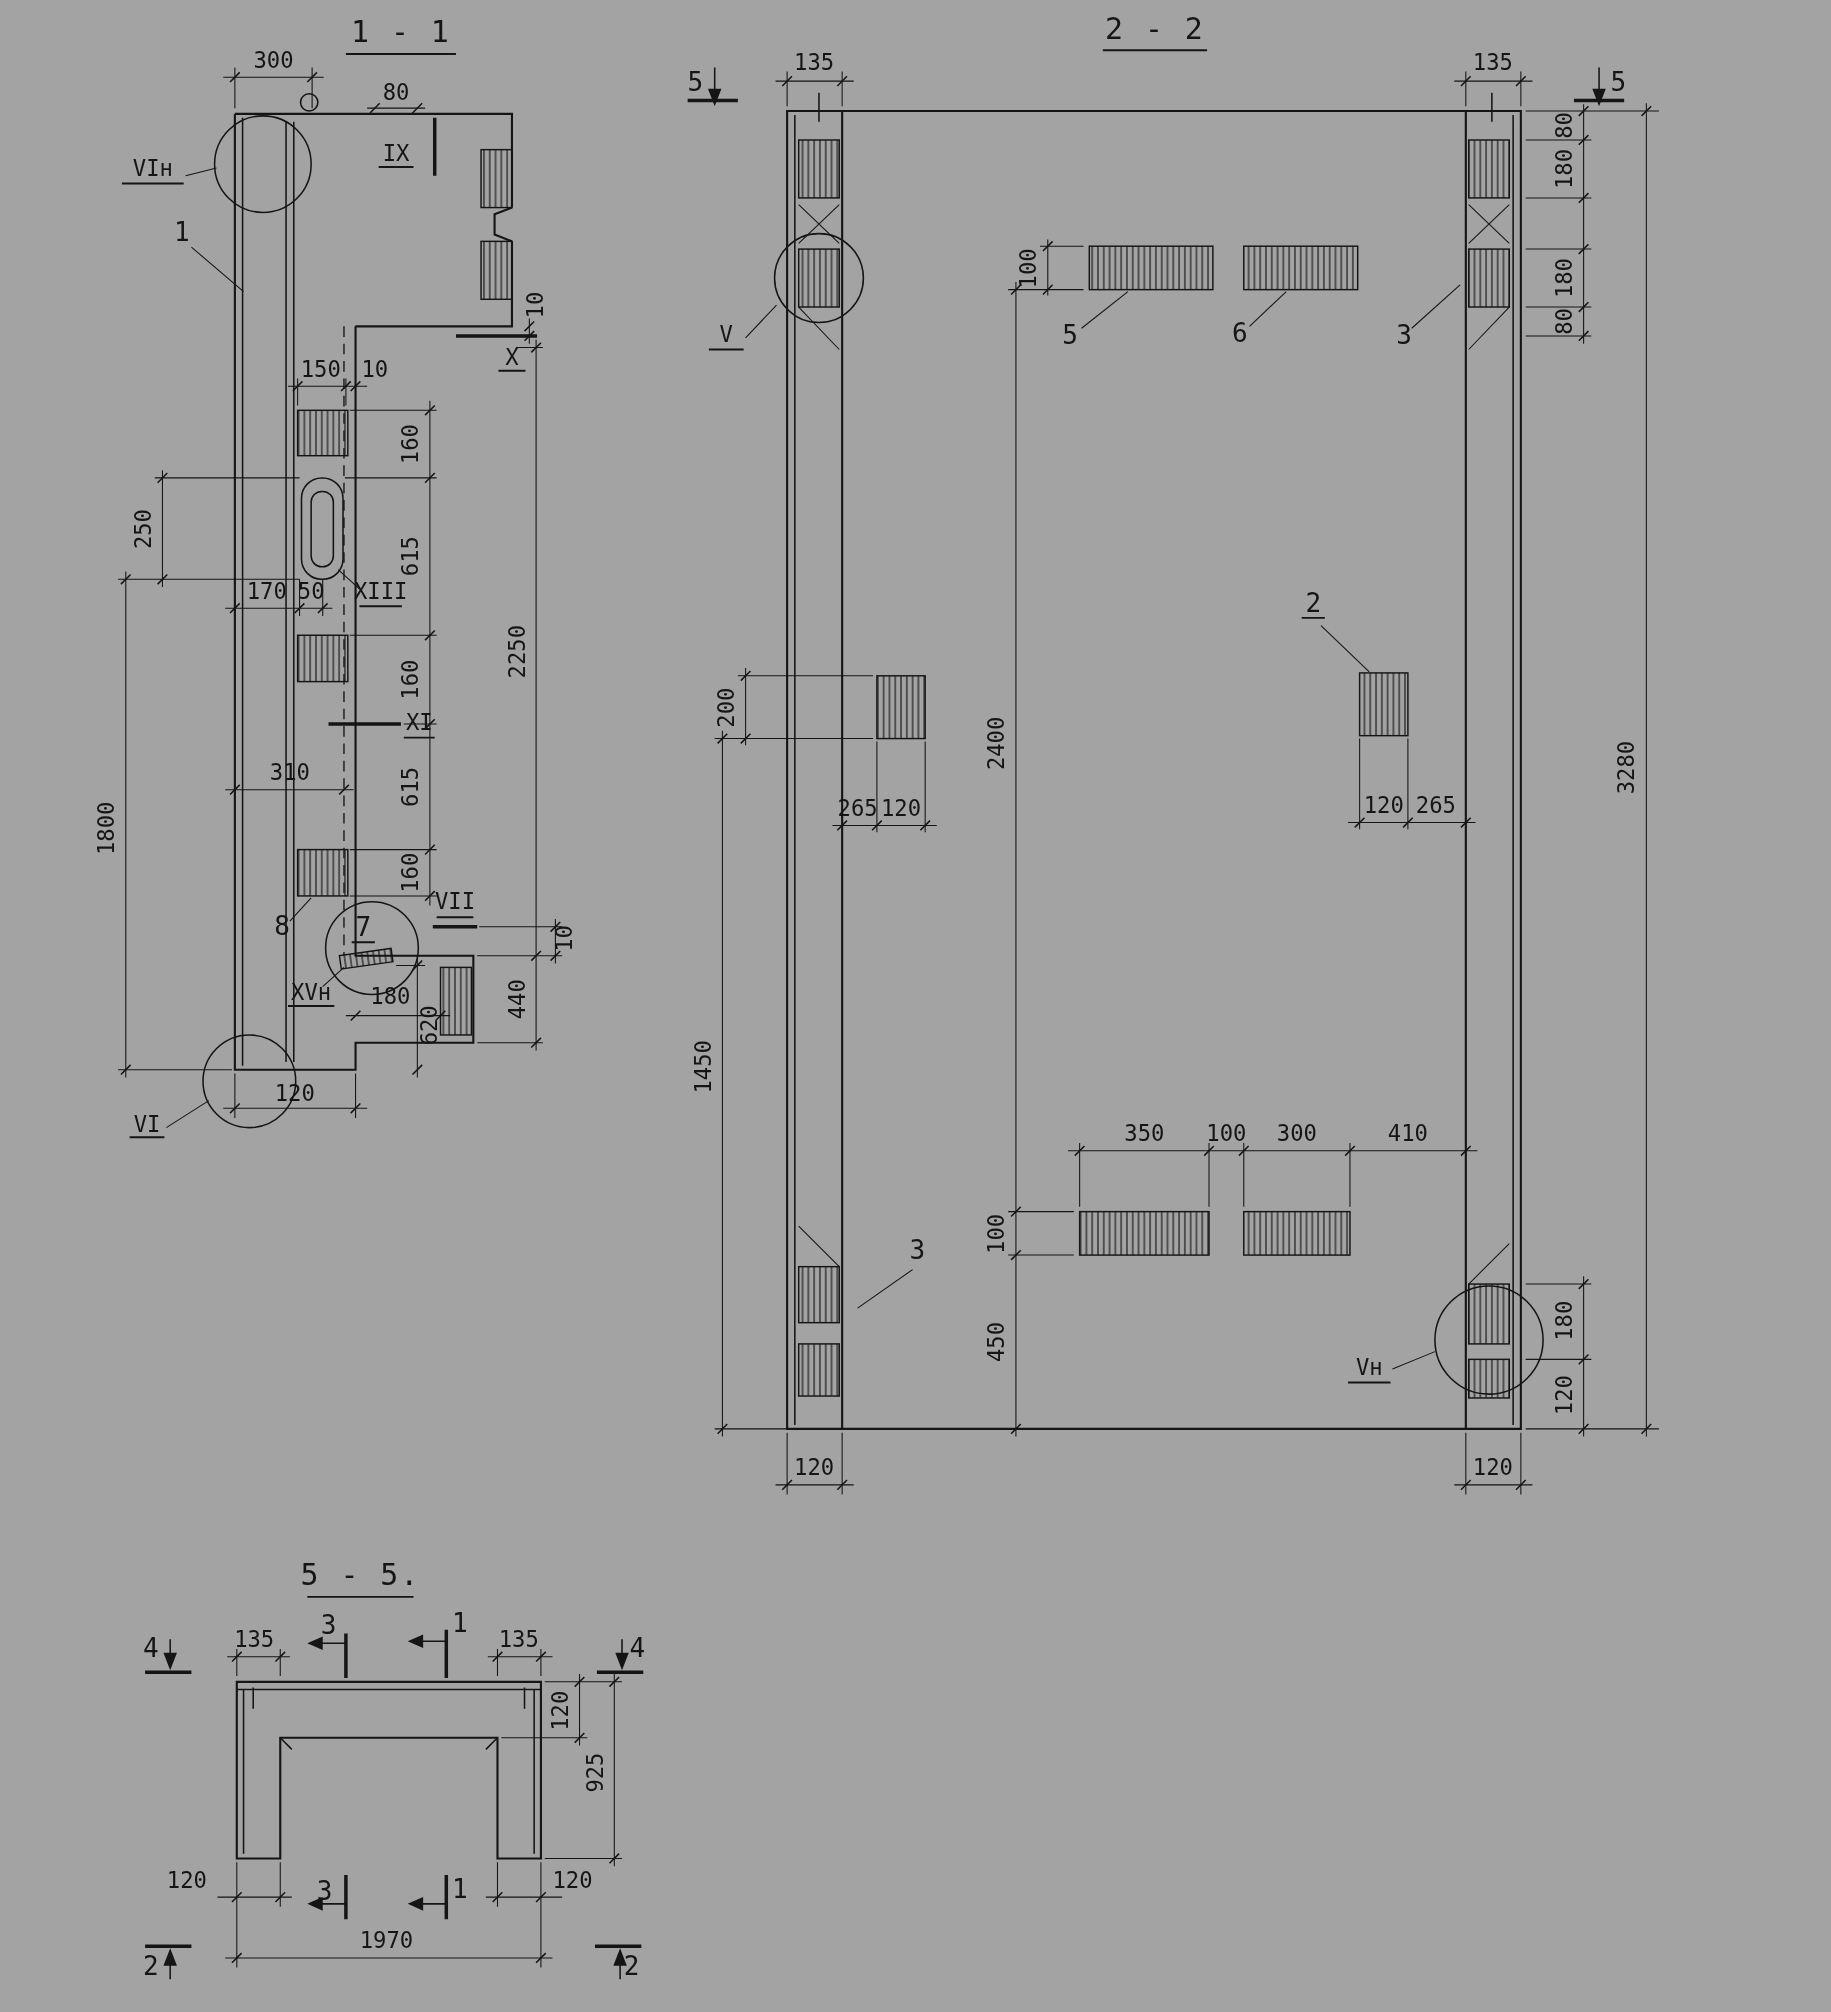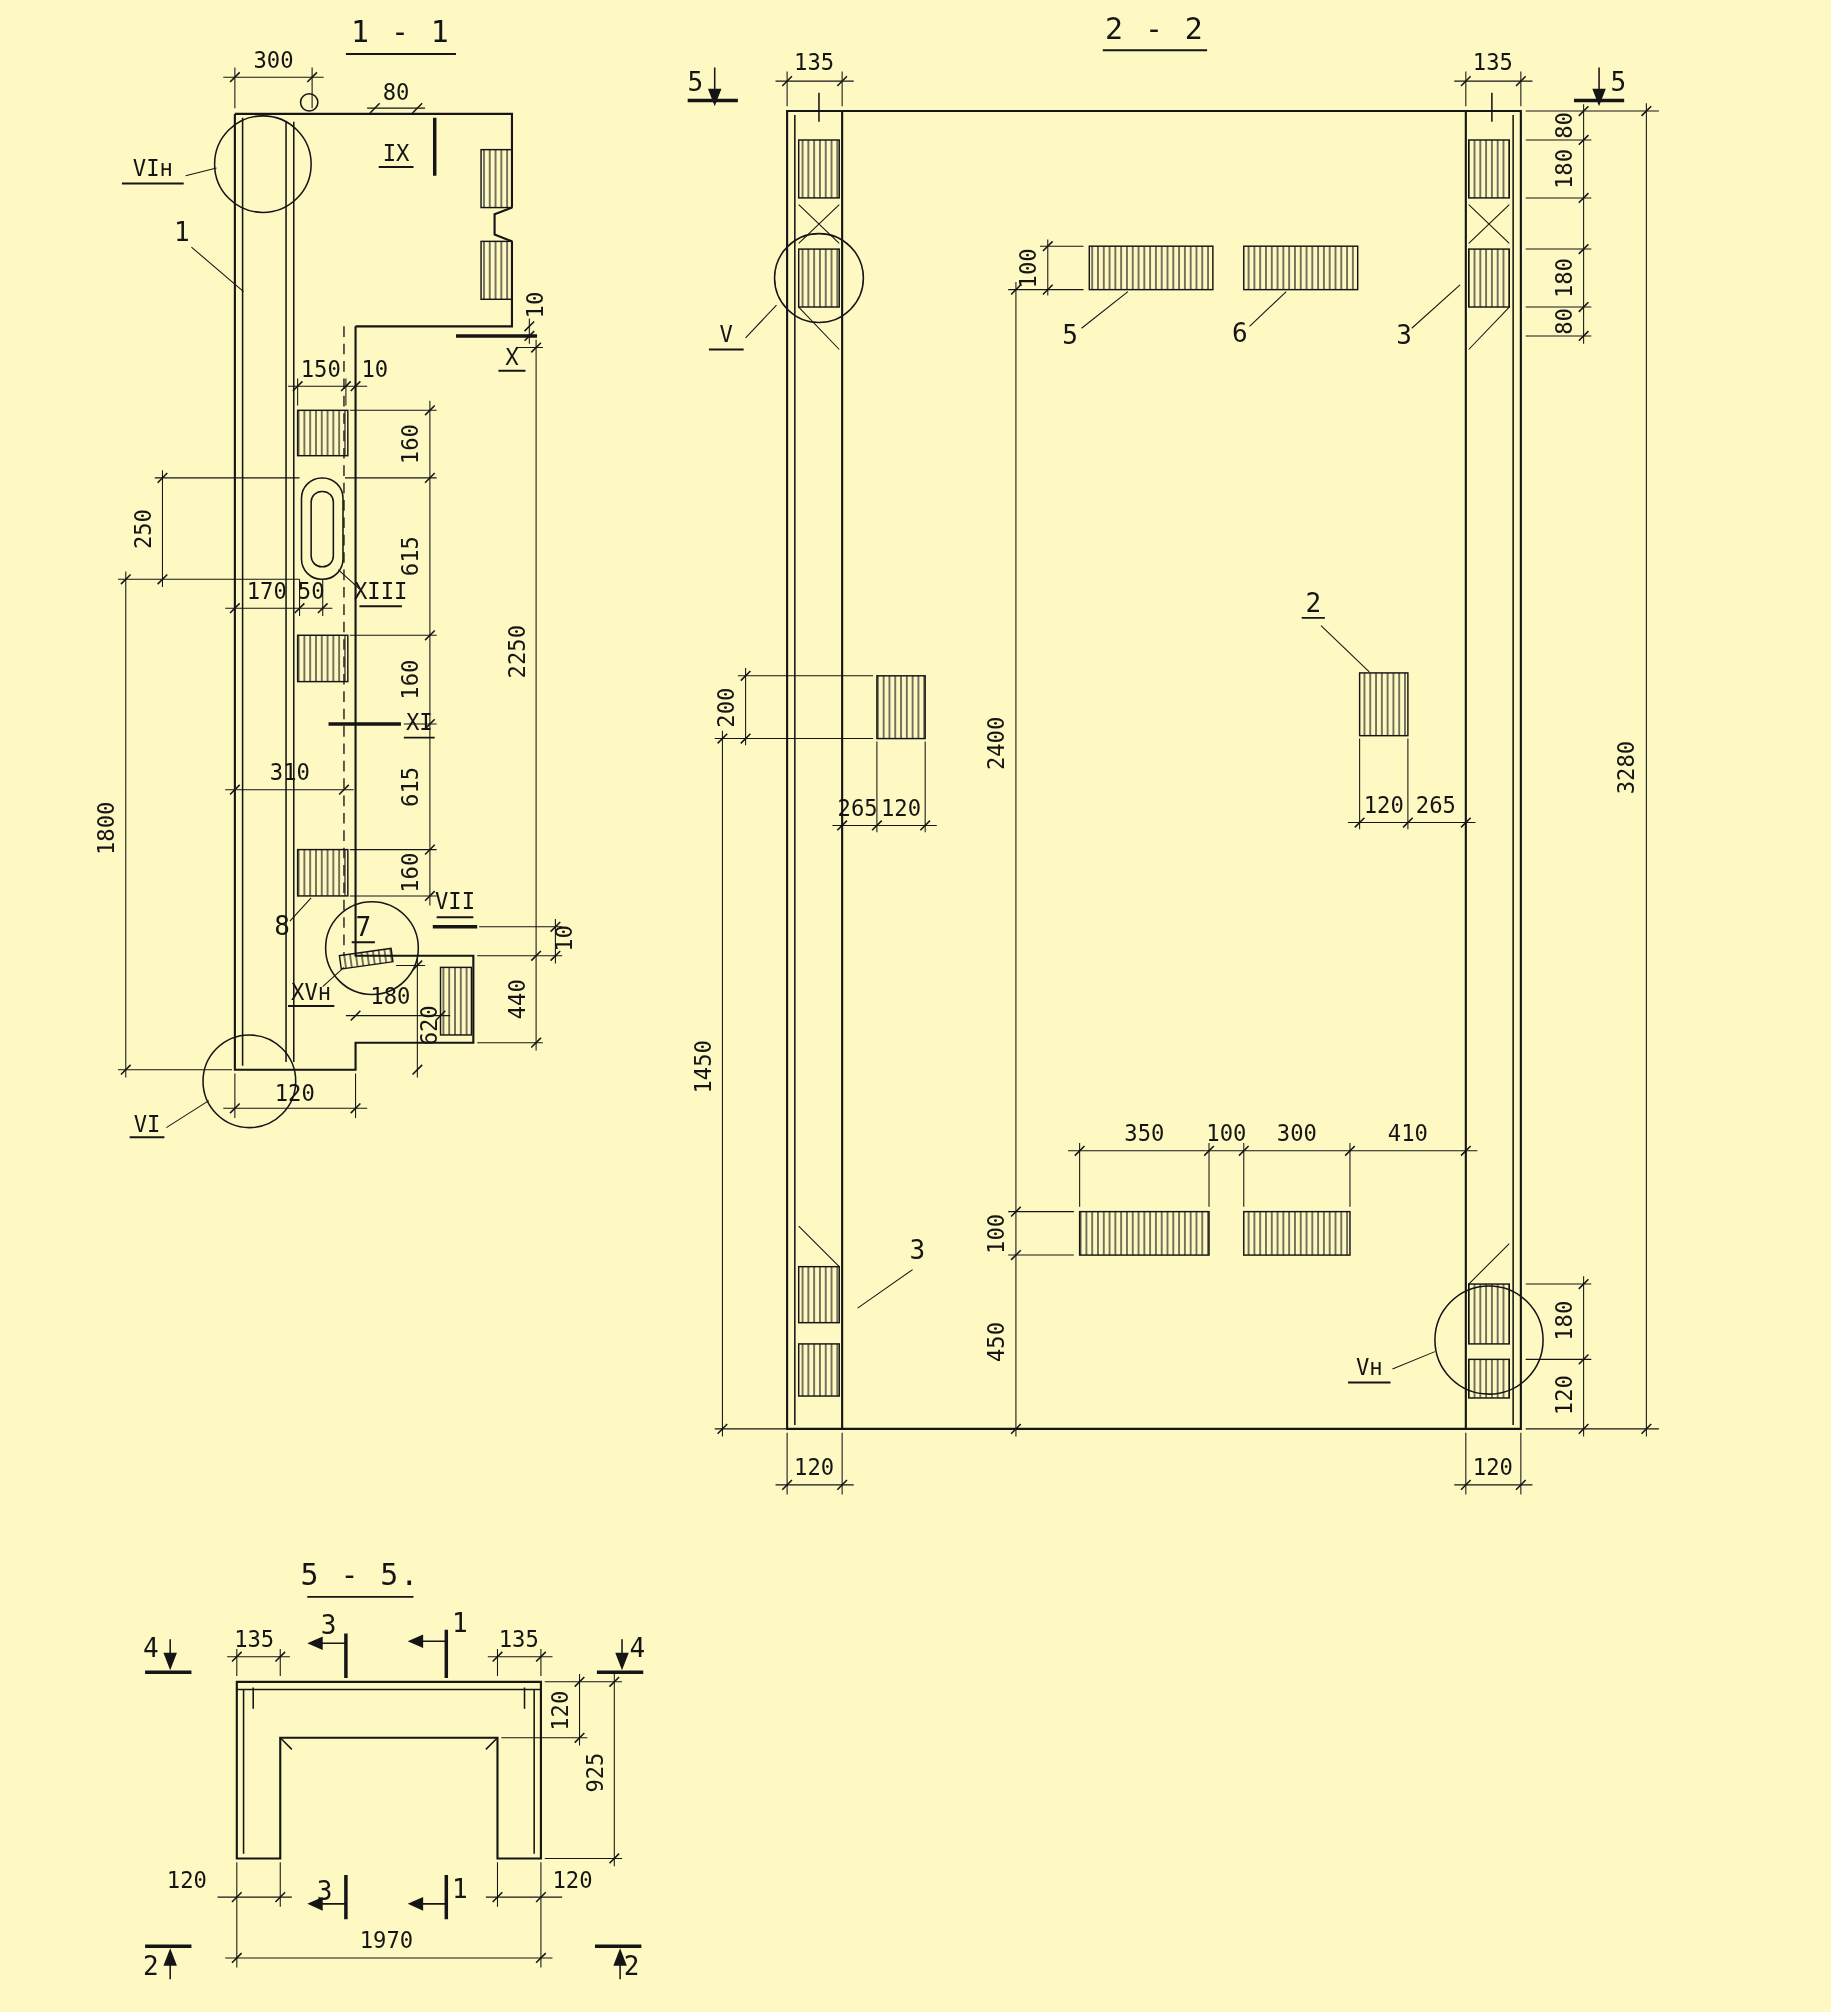--- a/index.html
+++ b/index.html
@@ -1,16 +1,16 @@
 <!DOCTYPE html>
 <html><head>
 <meta charset="utf-8">
 <style>
   html,body{margin:0;padding:0;background:#e8e8e8;}
-  .sheet{width:1832px;height:2012px;background:#fef9c3;position:relative;margin:0 auto;}
+  .sheet{width:1832px;height:2012px;background:#a3a3a3;position:relative;margin:0 auto;}
   svg{display:block;}
   svg text{font-family:"DejaVu Sans Mono","Liberation Mono",monospace;fill:#151515;}
   .dim{font-size:23px;letter-spacing:0px;}
   .pos{font-size:27px;}
   .ttl{font-size:31px;letter-spacing:2px;}
   .ln2{stroke:#151515;stroke-width:2.2;fill:none;}
   .ln{stroke:#151515;stroke-width:1.6;fill:none;}
   .thin{stroke:#151515;stroke-width:1.1;fill:none;}
   .thick{stroke:#151515;stroke-width:3.6;fill:none;}
   .dash{stroke:#151515;stroke-width:1.4;fill:none;stroke-dasharray:11 7;}

